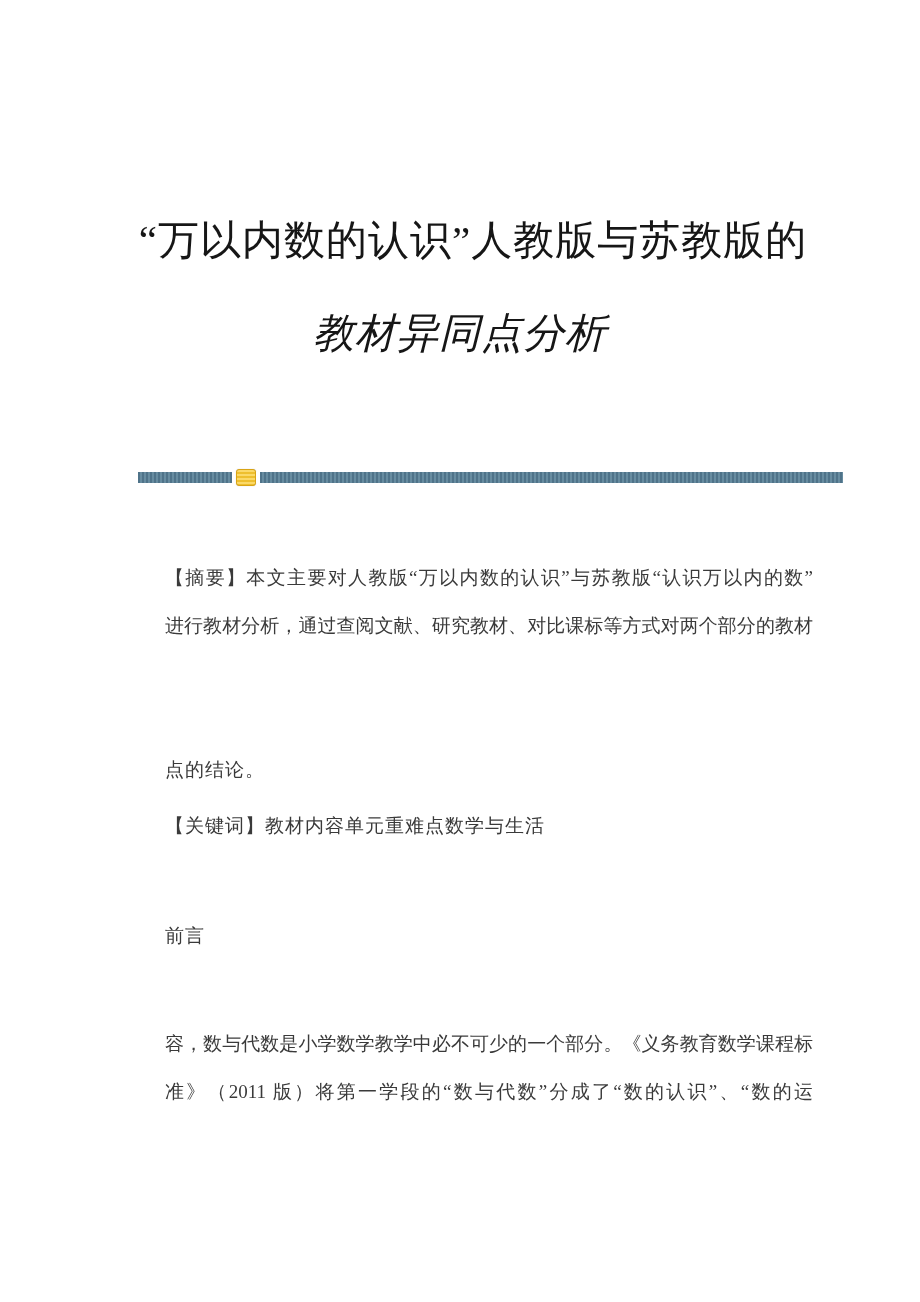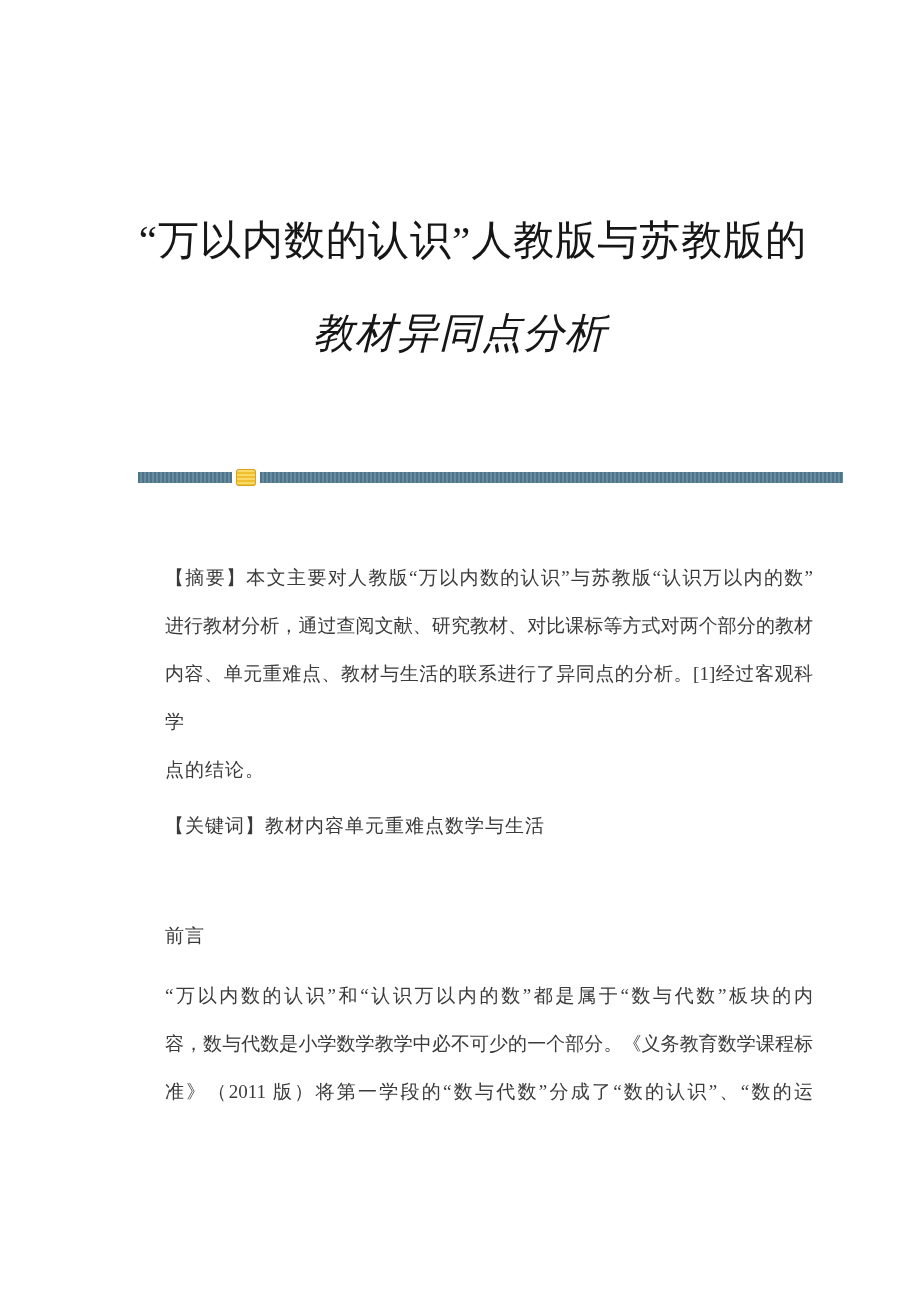--- a/index.html
+++ b/index.html
@@ -95,25 +95,23 @@
   <div id="divider">
     <div class="bar-seg" id="bar-left"></div>
     <div class="bar-gap"></div>
     <div id="gold-marker"></div>
     <div class="bar-gap"></div>
     <div class="bar-seg" id="bar-right"></div>
   </div>
 
   <div class="bodyline justify" style="top:554px">【摘要】本文主要对人教版“万以内数的认识”与苏教版“认识万以内的数”</div>
   <div class="bodyline justify" style="top:602px">进行教材分析，通过查阅文献、研究教材、对比课标等方式对两个部分的教材</div>
-  <div class="bodyline justify" style="top:650px">内容、单元重难点、教材与生活的联系进行了异同点的分析。[1]经过客观科学</div>
   <div class="bodyline" style="top:802px">【关键词】教材内容单元重难点数学与生活</div>
 
   <div class="bodyline" style="top:746px">点的结论。</div>
 
 
   <div class="bodyline" style="top:912px">前言</div>
 
-  <div class="bodyline justify" style="top:972px">“万以内数的认识”和“认识万以内的数”都是属于“数与代数”板块的内</div>
   <div class="bodyline justify" style="top:1020px">容，数与代数是小学数学教学中必不可少的一个部分。《义务教育数学课程标</div>
   <div class="bodyline justify" style="top:1068px">准》（2011 版）将第一学段的“数与代数”分成了“数的认识”、“数的运</div>
 
 </div>
 
 </body></html>

